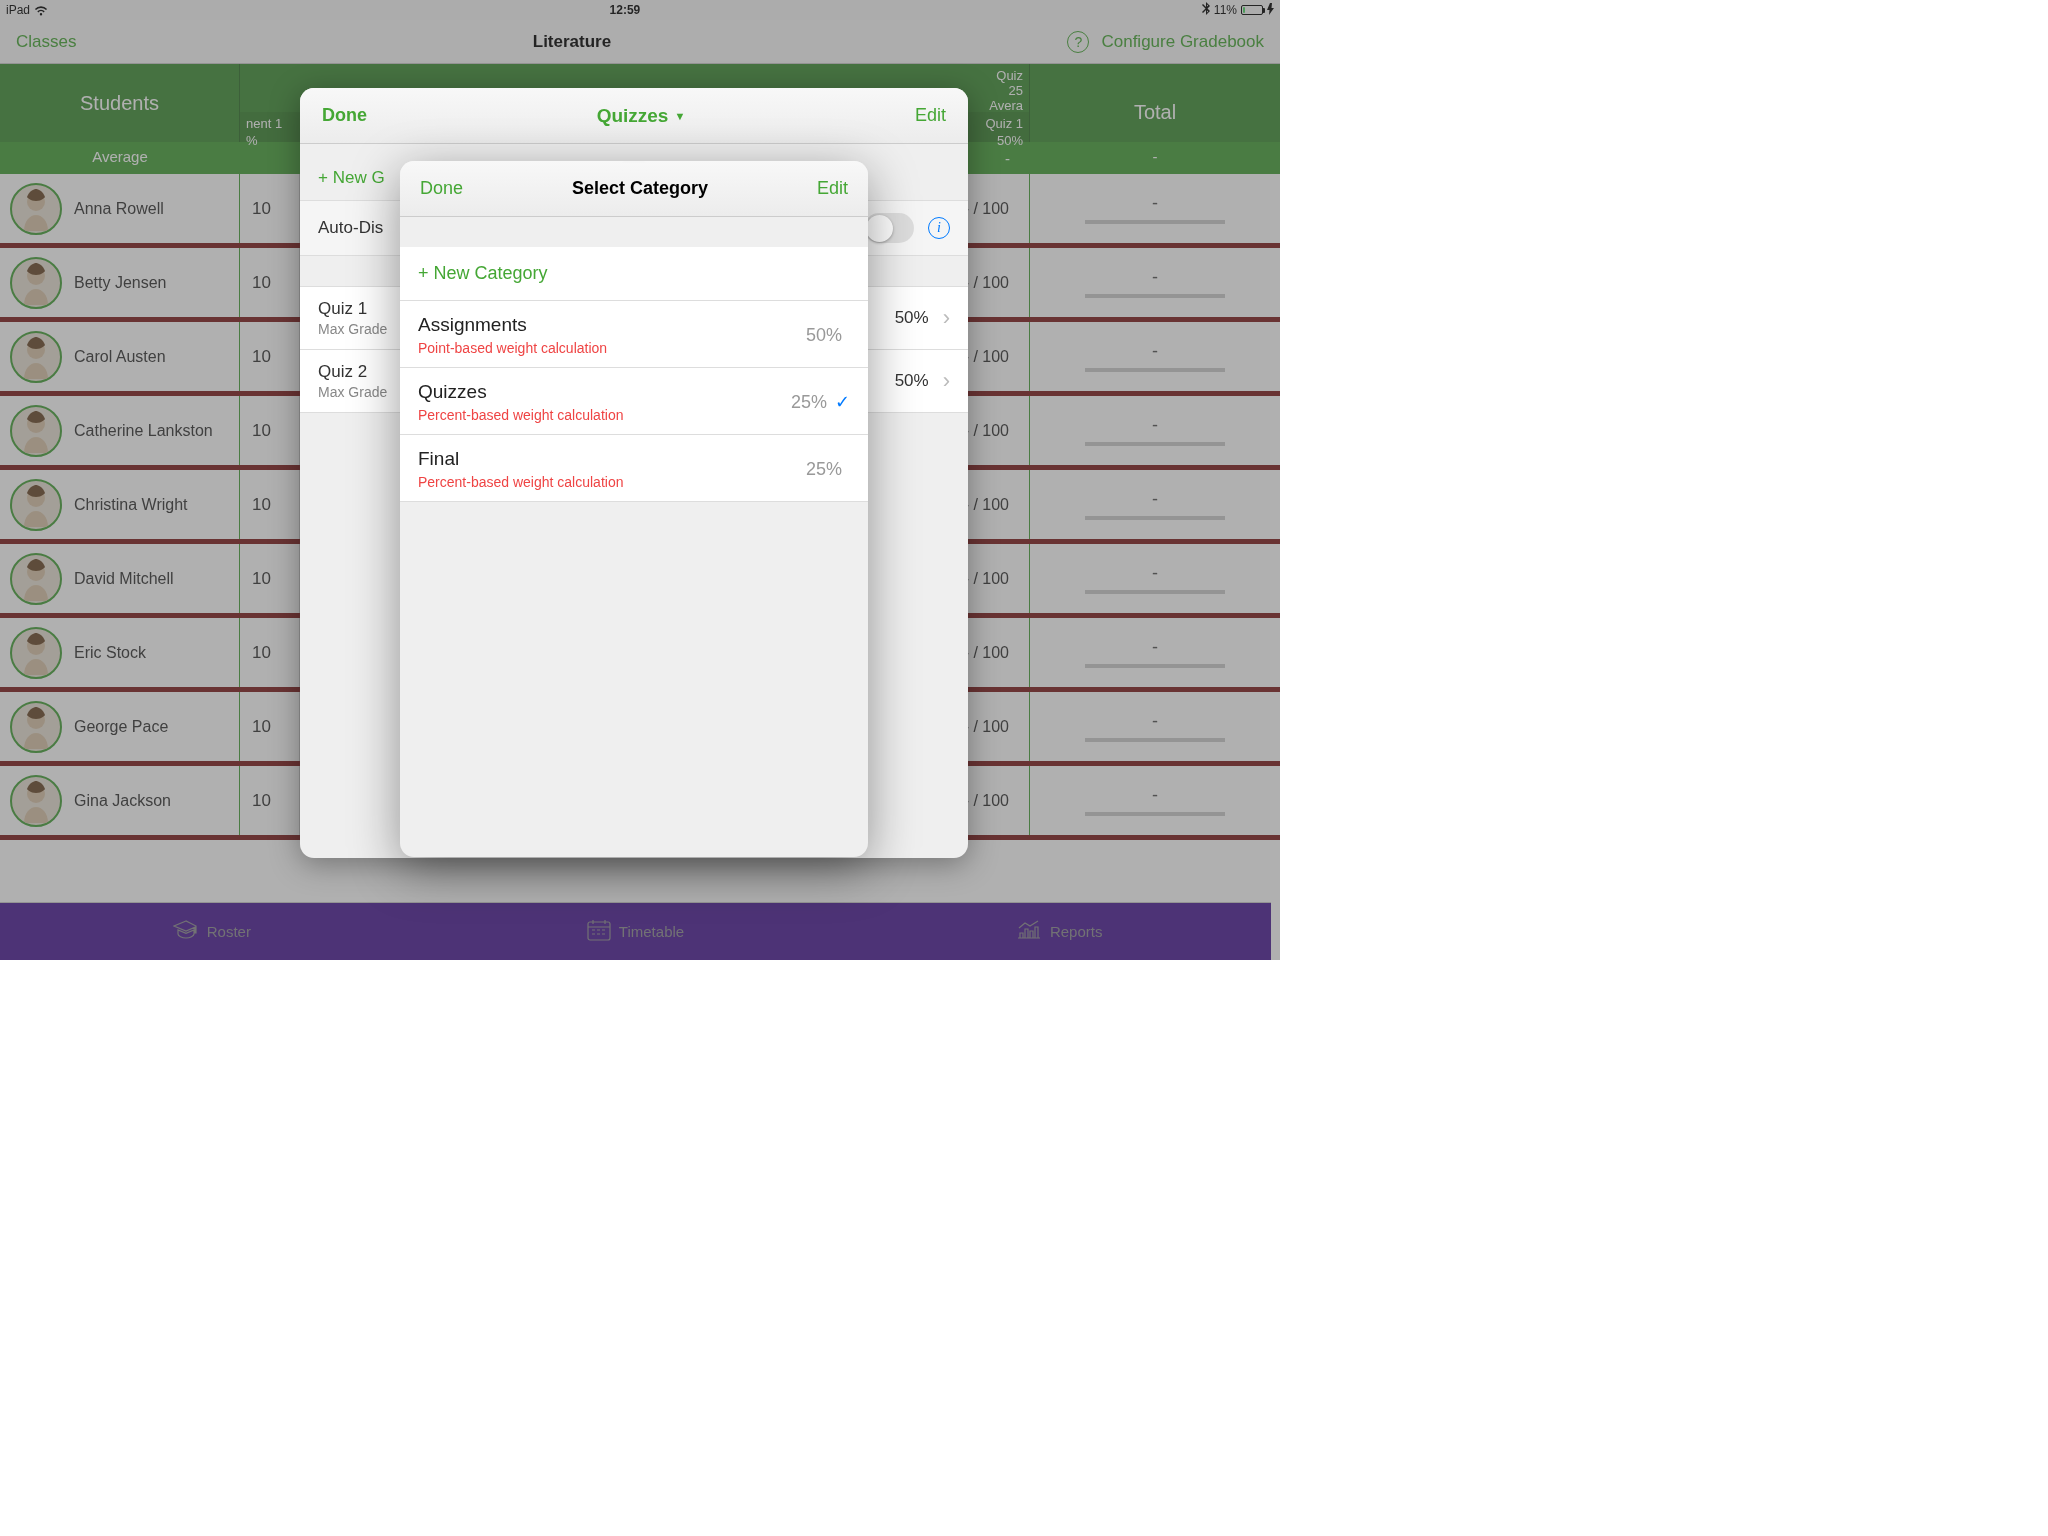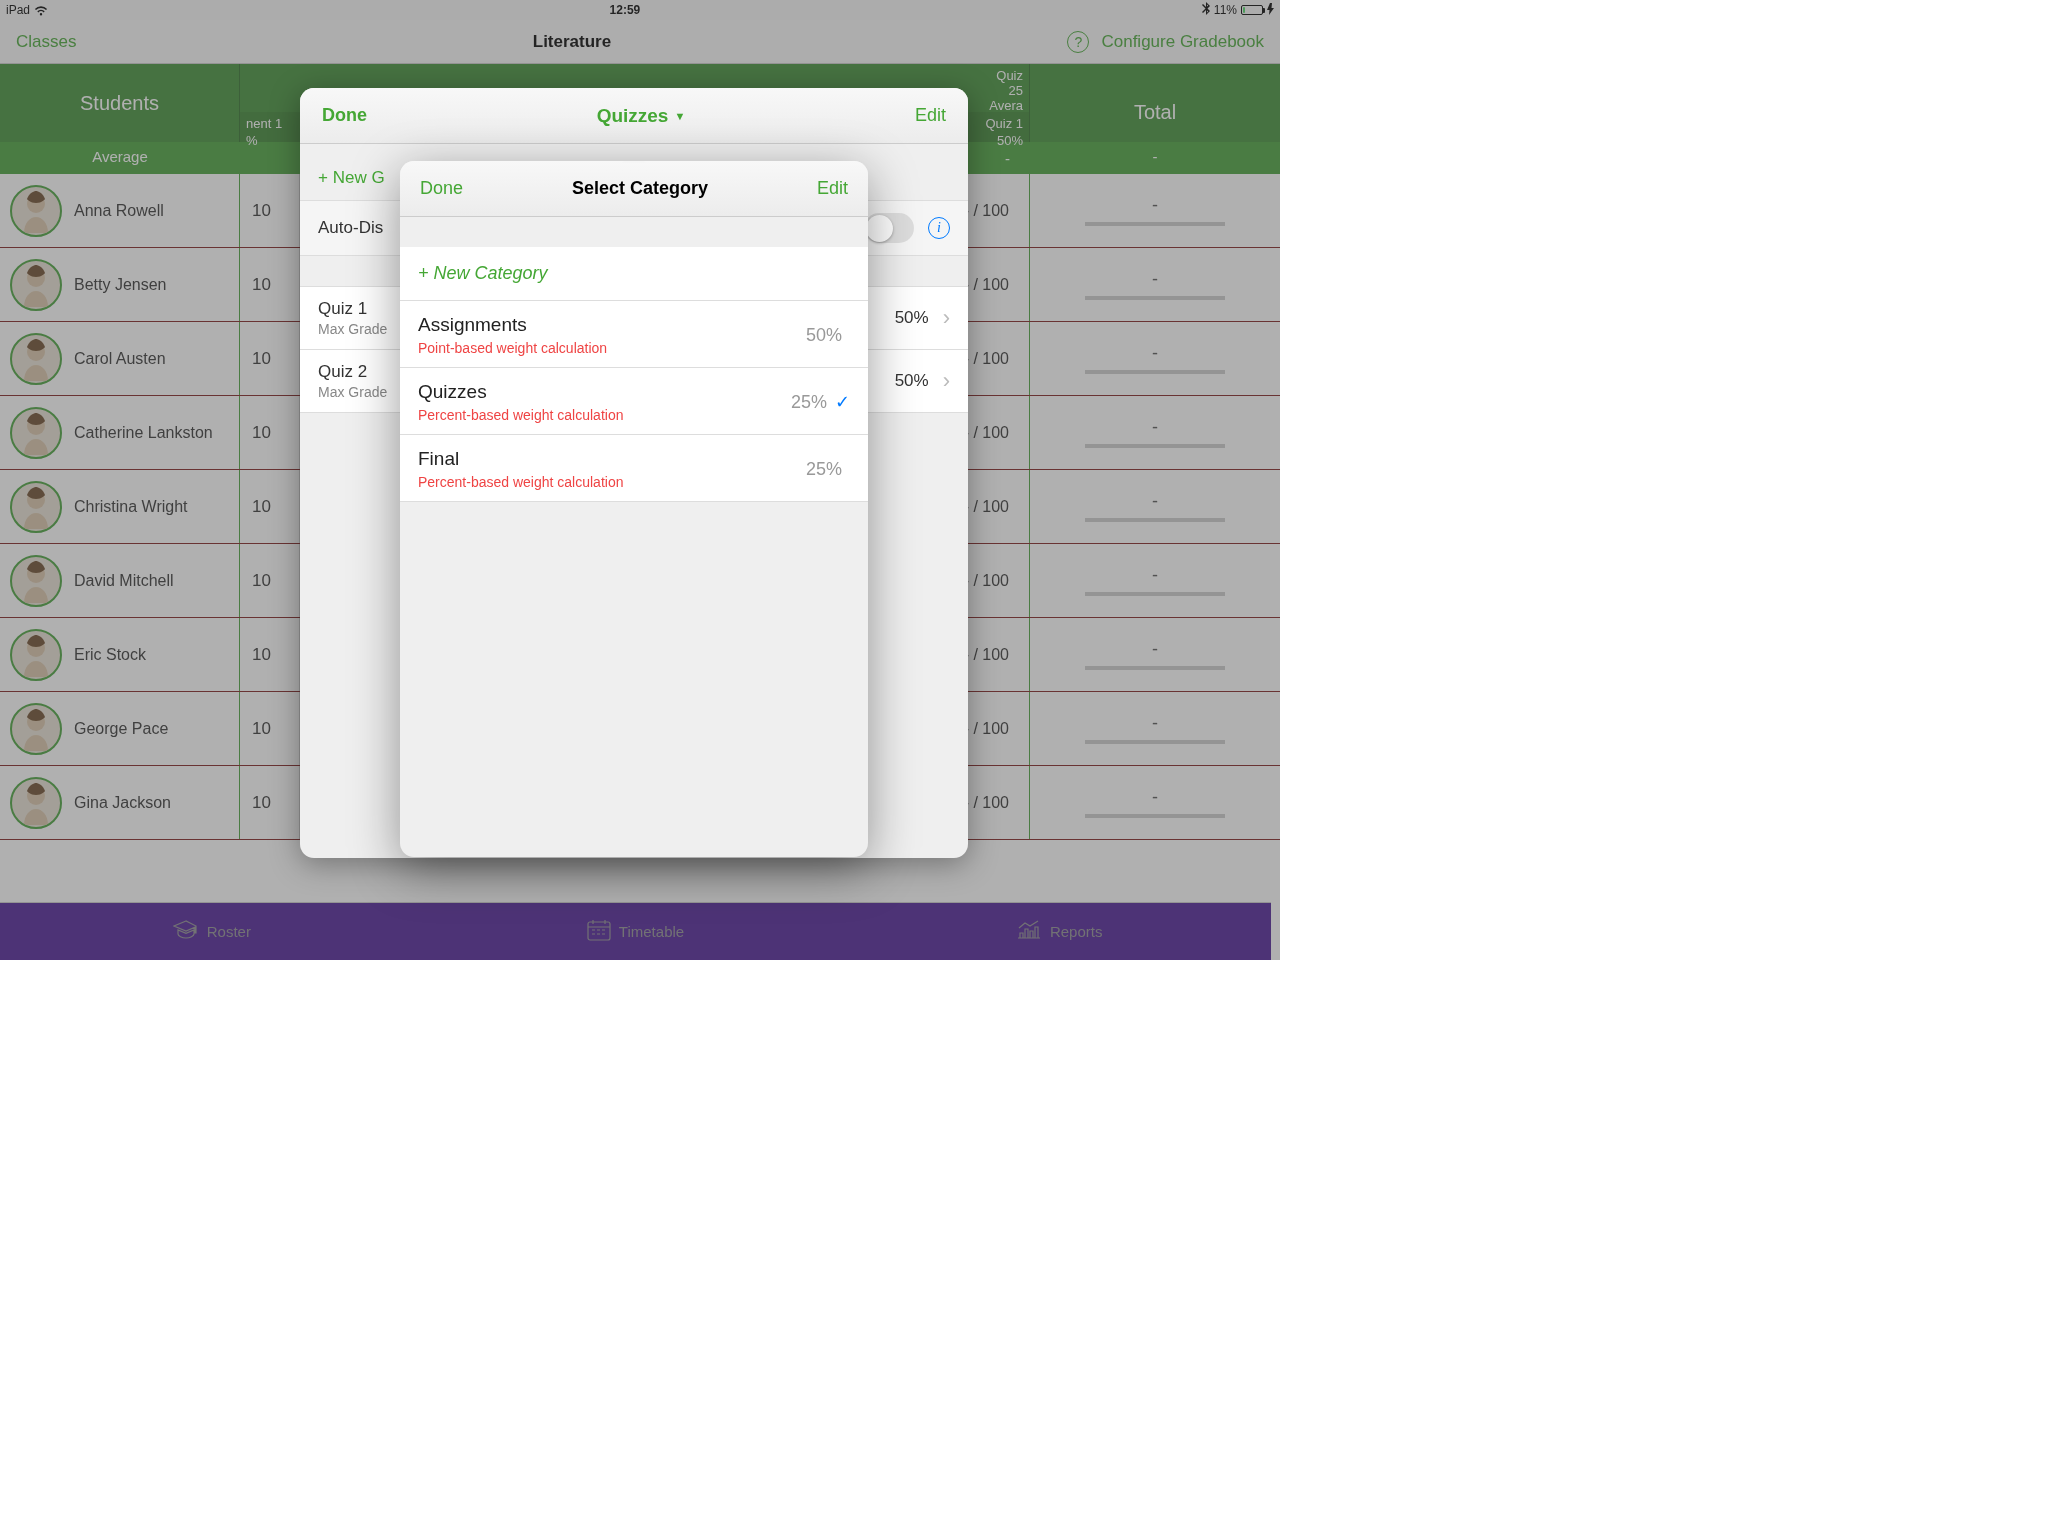--- a/index.html
+++ b/index.html
@@ -30,21 +30,21 @@
   .minihead .cell { flex: 1; text-align: center; padding: 4px 0; line-height: 1.3; }
   .category-head .top { height: 48px; display: flex; }
   .category-head .top .half { flex: 1; border-right: 1px solid rgba(255,255,255,.3); padding: 4px 6px; font-size: 13px; text-align: right; }
   .category-head .top .half:last-child { border-right: none; }
   
   .avg-row { background: #45a13a; color: #fff; display: flex; height: 32px; font-size: 15px; }
   .avg-row .c0 { width: 240px; text-align: center; padding: 6px 0; }
   .avg-row .c1 { width: 790px; }
   .avg-row .c2 { flex: 1; text-align: center; padding: 6px 0; }
   
-  .student-row { display: flex; height: 74px; border-bottom: 1px solid #7f1d1d; }
+  .student-row { display: flex; height: 74px; border-bottom: 5px solid #7f1d1d; }
   .student-row .name-cell { width: 240px; display: flex; align-items: center; gap: 12px; padding-left: 10px; border-right: 1px solid #45a13a; }
   .avatar { width: 52px; height: 52px; border-radius: 50%; border: 2px solid #45a13a; background: #e8e0d4; display: flex; align-items: center; justify-content: center; overflow: hidden; }
   .avatar svg { display: block; }
   .student-name { font-size: 16px; color: #333; }
   .student-row .grade-cell { width: 60px; display: flex; align-items: center; padding-left: 12px; font-size: 17px; color: #333; border-right: 1px solid #ccc; }
   .student-row .mid-cell { width: 730px; border-right: 1px solid #45a13a; display:flex; align-items:center; justify-content:flex-end; padding-right:20px; font-size:16px; color:#333; }
   .student-row .total-cell { flex: 1; display: flex; flex-direction: column; align-items: center; justify-content: center; font-size: 18px; color: #555; }
   .student-row .total-cell .bar { width: 140px; height: 4px; background: #ccc; margin-top: 6px; }
   
   
@@ -78,21 +78,21 @@
   .popover-inner::before { content:""; position:absolute; top:-10px; left:50%; transform:translateX(-50%); width:0; height:0; border-left:12px solid transparent; border-right:12px solid transparent; border-bottom:12px solid #f6f6f6; z-index:5; }
   .inn-nav { height: 56px; display:flex; align-items:center; justify-content:space-between; padding:0 20px; border-bottom:1px solid #ccc; background: linear-gradient(#f8f8f8,#ececec); }
   .inn-nav .btn { color:#45a735; font-size:18px; }
   .inn-nav .title { font-size:18px; font-weight:600; color:#000; }
   .cat-row { background:#fff; border-bottom:1px solid #ddd; padding: 13px 18px 11px; display:flex; align-items:center; }
   .cat-row .left { flex:1; }
   .cat-row .name { font-size: 19px; color:#222; }
   .cat-row .desc { font-size: 14px; color:#ef4444; margin-top: 4px; }
   .cat-row .pct { font-size: 18px; color:#999; margin-right: 8px; }
   .check { color:#007aff; font-size:18px; }
-  .newcat { background:#fff; border-bottom:1px solid #ddd; padding: 16px 18px; color:#45a735; font-size:18px;font-style:italic; }
+  .newcat { background:#fff; border-bottom:1px solid #ddd; padding: 16px 18px; color:#45a735; font-size:18px; }
   .spacer-grey { height: 30px; }
 </style>
 </head>
 <body>
 
 <div class="status-bar">
   <div class="status-left">
     <span>iPad</span>
     <span class="wifi-icon">
       <svg width="14" height="11" viewBox="0 0 14 11">

